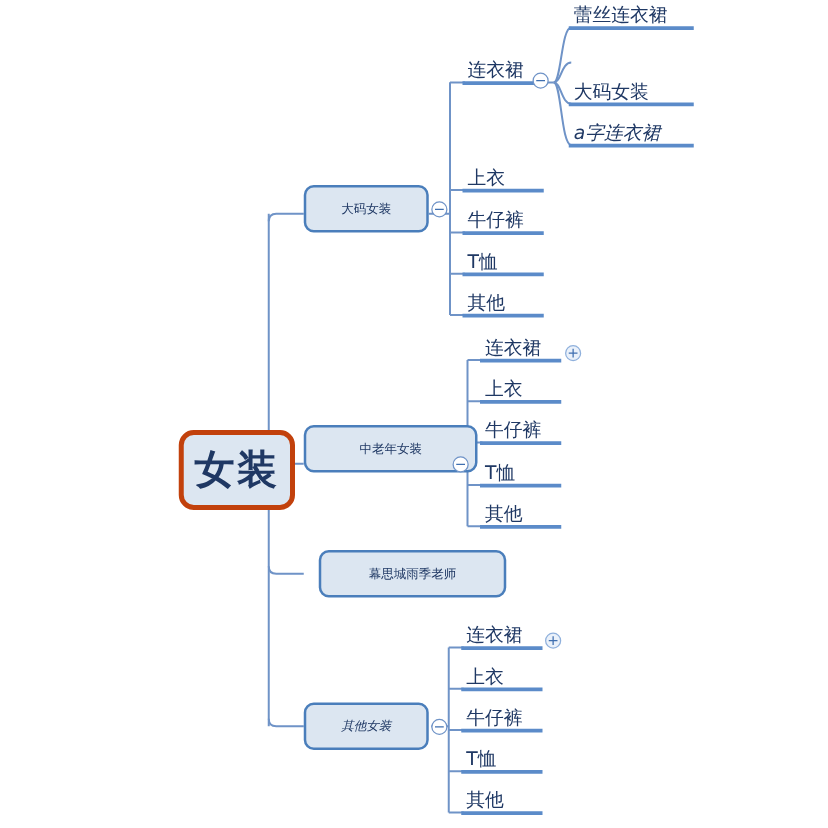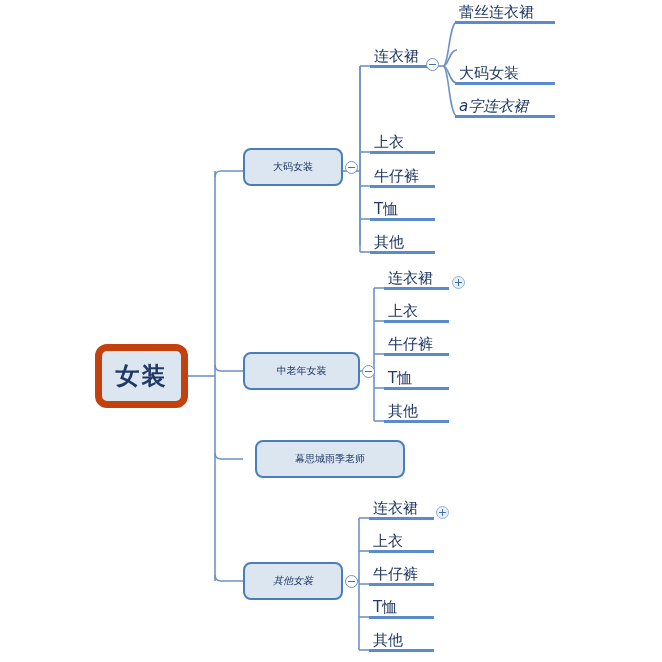--- a/index.html
+++ b/index.html
@@ -21,29 +21,30 @@
     width: 662px;
     height: 662px;
     pointer-events: none;
   }
 
   
   .root-node {
     position: absolute;
     box-sizing: border-box;
     background: #dce6f1;
-    border: 7px solid #c2410c;
+    border: 4px solid #c2410c;
     border-radius: 12px;
     display: flex;
     align-items: center;
     justify-content: center;
     color: #1f3864;
     font-weight: bold;
-    font-size: 24px;
+    font-size: 32px;
     letter-spacing: 2px;
+    margin-left: 48px;
   }
 
   
   .branch-node {
     position: absolute;
     box-sizing: border-box;
     background: #dce6f1;
     border: 2px solid #4a7ebb;
     border-radius: 8px;
     display: flex;
@@ -171,21 +172,21 @@
 
   <div class="root-node" style="left:95px; top:344px; width:93px; height:64px;">
     <span>女装</span>
   </div>
 
   <div class="branch-node" style="left:243px; top:148px; width:100px; height:38px;">
     <span>大码女装</span>
   </div>
   <div class="toggle minus" style="left:345px; top:161px;"></div>
 
-  <div class="branch-node" style="left:243px; top:352px; width:117px; height:38px;">
+  <div class="branch-node" style="left:243px; top:340px; width:139px; height:38px;">
     <span>中老年女装</span>
   </div>
   <div class="toggle minus" style="left:362px; top:365px;"></div>
 
   <div class="branch-node" style="left:255px; top:440px; width:150px; height:38px;">
     <span>幕思城雨季老师</span>
   </div>
 
   <div class="branch-node" style="left:243px; top:562px; width:100px; height:38px;font-style:italic;">
     <span>其他女装</span>

